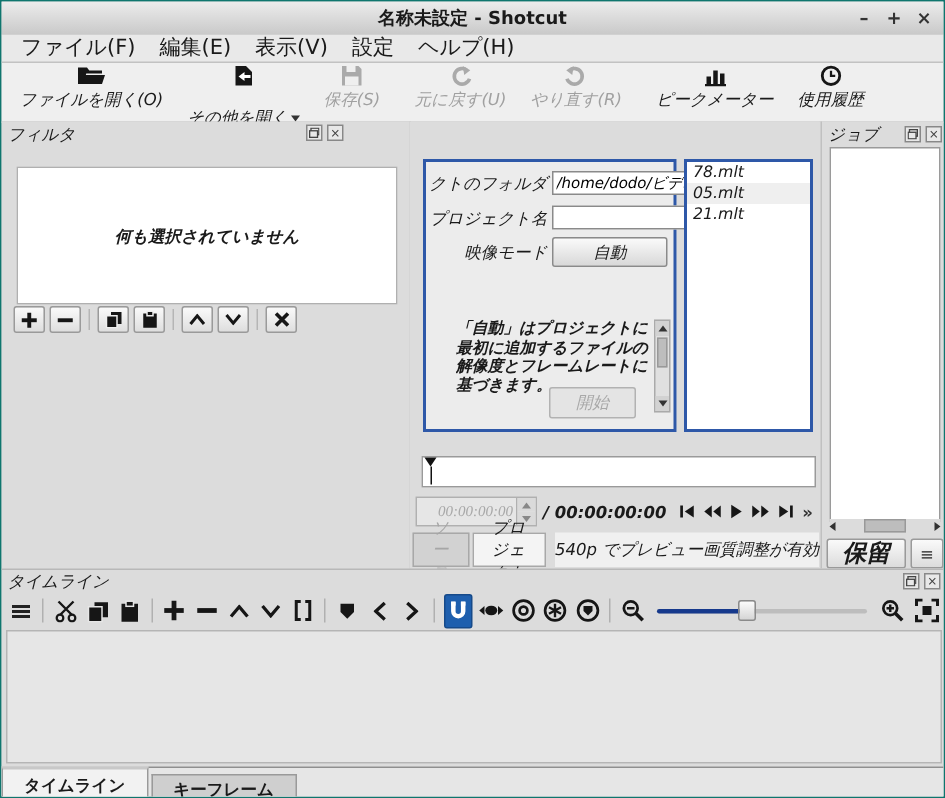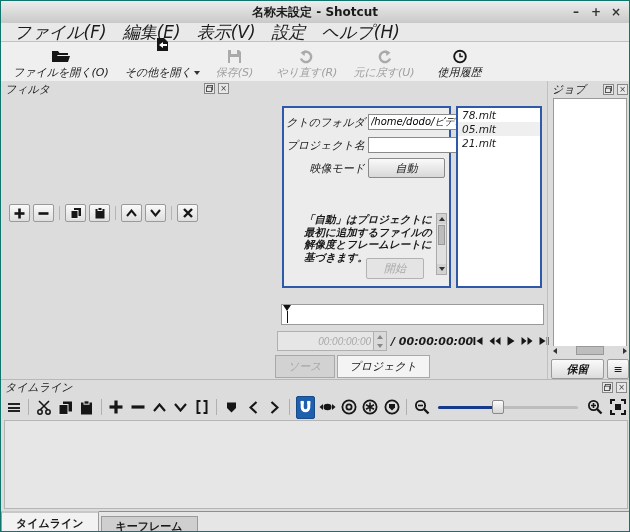--- a/index.html
+++ b/index.html
@@ -9,24 +9,24 @@
   .titlebar{position:absolute;left:0;top:0;right:0;height:22px;
             background:linear-gradient(#ececec,#c9c9c9);border-bottom:1px solid #a0a0a0;
             display:flex;align-items:center;justify-content:center;}
   .title{font-weight:bold;font-size:12px;}
   .winbtns{position:absolute;right:4px;top:0;height:22px;display:flex;align-items:center;gap:2px;}
   .winbtn{width:18px;height:16px;display:flex;align-items:center;justify-content:center;
           font-size:12px;font-weight:bold;color:#333;cursor:default;}
   
   .menubar{position:absolute;left:0;top:22px;right:0;height:18px;background:#e9e9e9;
            border-bottom:1px solid #c2c2c2;display:flex;align-items:center;padding-left:6px;gap:2px;}
-  .menuitem{font-size:17px;font-style:italic;padding:1px 7px;}
+  .menuitem{font-size:14px;padding:1px 7px;}
   
   .toolbar{position:absolute;left:0;top:41px;right:0;height:39px;background:#efefef;
-           border-bottom:1px solid #b5b5b5;display:flex;align-items:flex-end;padding-left:4px;}
+           border-bottom:1px solid #b5b5b5;display:flex;align-items:flex-start;padding-left:4px;}
   .titem{display:flex;flex-direction:column;align-items:center;justify-content:center;
          padding:1px 8px;font-size:11px;gap:1px;}
   .titem .lbl{font-style:italic;white-space:nowrap;}
   .titem.disabled{color:#a0a0a0;}
   .tsep{width:1px;background:#bdbdbd;margin:4px 3px;}
   .dd-arrow{width:0;height:0;border-left:3px solid transparent;border-right:3px solid transparent;
             border-top:4px solid #333;display:inline-block;margin-left:2px;}
   
   .main{position:absolute;left:0;top:80px;width:630px;height:298px;background:#dcdcdc;}
   .dockheader{height:16px;display:flex;align-items:center;font-size:11px;font-style:italic;padding:0 4px;}
@@ -78,42 +78,42 @@
   .recent-item.alt{background:#efefef;}
   
   .seekbar{position:absolute;left:8px;top:223px;width:263px;height:21px;background:#fff;
            border:1px solid #9a9a9a;box-sizing:border-box;}
   .playhead{position:absolute;left:1px;top:0;}
   .playhead .tri{width:0;height:0;border-left:4px solid transparent;border-right:4px solid transparent;border-top:6px solid #111;}
   .playhead .line{width:1px;height:12px;background:#111;margin-left:4px;}
   .transport{position:absolute;left:4px;top:250px;width:267px;height:20px;display:flex;align-items:center;}
   .tc-box{display:flex;align-items:stretch;height:18px;border:1px solid #b0b0b0;background:#e6e6e6;}
   .tc-box input{width:62px;border:none;background:#e6e6e6;color:#a8a8a8;font-size:10px;
-                font-style:italic;text-align:right;padding:0 2px;font-family:Liberation Sans, sans-serif;margin-left:29px;}
+                font-style:italic;text-align:right;padding:0 2px;font-family:Liberation Serif, serif;}
   .spin{width:12px;display:flex;flex-direction:column;border-left:1px solid #b0b0b0;}
   .spin div{flex:1;display:flex;align-items:center;justify-content:center;background:#dadada;}
   .duration{font-size:11px;font-style:italic;font-weight:bold;margin-left:4px;white-space:nowrap;}
   .pbtns{display:flex;align-items:center;gap:6px;margin-left:auto;margin-right:2px;}
   .pbtn{display:flex;align-items:center;justify-content:center;}
   .ptabs{position:absolute;left:2px;top:274px;width:271px;height:23px;display:flex;align-items:stretch;}
   .ptab{font-size:11px;display:flex;align-items:center;justify-content:center;padding:0 12px;
         border:1px solid #a8a8a8;box-sizing:border-box;}
   .ptab.disabled{background:#d2d2d2;color:#a6a6a6;font-style:italic;}
   .ptab.active{background:#f4f4f4;font-style:italic;margin-left:2px;}
   .pstatus{flex:1;margin-left:6px;background:#f0f0f0;display:flex;align-items:center;
            justify-content:center;font-size:11px;font-style:italic;white-space:nowrap;}
   
   .jobs-dock{position:absolute;left:546px;top:0;width:84px;height:298px;border-left:1px solid #c0c0c0;}
   .jobs-dock .dockheader{justify-content:space-between;}
   .jobs-list{position:absolute;left:5px;top:17px;width:72px;height:248px;background:#fff;border:1px solid #9a9a9a;}
   .hscroll{position:absolute;left:5px;top:265px;width:74px;height:9px;background:#dcdcdc;display:flex;align-items:center;}
   .hthumb{margin-left:auto;width:26px;height:7px;background:#bdbdbd;border:1px solid #999;}
   .jobs-btns{position:absolute;left:3px;top:278px;width:78px;display:flex;gap:3px;}
   .hold-btn{flex:1;height:18px;border:1px solid #9a9a9a;border-radius:2px;background:linear-gradient(#fafafa,#dcdcdc);
-            font-size:11px;font-style:italic;font-weight:bold;display:flex;align-items:center;justify-content:center;}
+            font-size:16px;font-style:italic;font-weight:bold;display:flex;align-items:center;justify-content:center;}
   .jmenu-btn{width:20px;height:18px;border:1px solid #9a9a9a;border-radius:2px;background:linear-gradient(#fafafa,#dcdcdc);
              display:flex;align-items:center;justify-content:center;font-size:11px;}
   
   .timeline{position:absolute;left:0;top:378px;width:630px;height:132px;background:#dcdcdc;border-top:1px solid #b8b8b8;}
   .timeline .dockheader{justify-content:space-between;height:14px;}
   .tl-toolbar{position:absolute;left:4px;top:15px;right:4px;height:24px;display:flex;align-items:center;gap:4px;}
   .tlbtn{width:21px;height:21px;display:flex;align-items:center;justify-content:center;border-radius:2px;}
   .tlbtn.active{background:#1e5fae;border:1px solid #164a8a;}
   .tlsep{width:1px;height:16px;background:#b0b0b0;margin:0 2px;}
   .zoom-slider{width:170px;height:14px;display:flex;align-items:center;position:relative;margin:0 4px;}
@@ -182,36 +182,47 @@
             <rect x="4" y="1" width="6" height="4" fill="#efefef"></rect>
             <rect x="3" y="8" width="9" height="6" fill="#efefef"></rect>
           </svg>
       </span>
       <span class="lbl">保存(S)</span>
     </div>
     <div class="tsep"></div>
     <div class="titem disabled">
       <span>
         <svg width="16" height="15" viewBox="0 0 16 15">
+            <path d="M12.5 4 A5.2 5.2 0 1 0 14 9.5" fill="none" stroke="#aaaaaa" stroke-width="2.4"></path>
+            <path d="M9.5 1 L14.5 3.8 L10.5 7 Z" fill="#aaaaaa"></path>
+          </svg>
+      </span>
+      <span class="lbl">元に戻す(U)</span>
+    </div>
+    <div class="titem disabled">
+      <span>
+        <svg width="16" height="15" viewBox="0 0 16 15">
             <path d="M3.5 4 A5.2 5.2 0 1 1 2 9.5" fill="none" stroke="#aaaaaa" stroke-width="2.4"></path>
             <path d="M6.5 1 L1.5 3.8 L5.5 7 Z" fill="#aaaaaa"></path>
           </svg>
       </span>
       <span class="lbl">やり直す(R)</span>
     </div>
-    <div class="titem disabled">
+    <div class="tsep"></div>
+    <div class="titem">
       <span>
         <svg width="16" height="15" viewBox="0 0 16 15">
-            <path d="M12.5 4 A5.2 5.2 0 1 0 14 9.5" fill="none" stroke="#aaaaaa" stroke-width="2.4"></path>
-            <path d="M9.5 1 L14.5 3.8 L10.5 7 Z" fill="#aaaaaa"></path>
-          </svg>
-      </span>
-      <span class="lbl">元に戻す(U)</span>
-    </div>
-    <div class="tsep"></div>
+            <rect x="2" y="8" width="3" height="5" fill="#161616"></rect>
+            <rect x="6.5" y="4" width="3" height="9" fill="#161616"></rect>
+            <rect x="11" y="6" width="3" height="7" fill="#161616"></rect>
+            <rect x="1" y="13" width="14" height="1.5" fill="#161616"></rect>
+          </svg>
+      </span>
+      <span class="lbl">ピークメーター</span>
+    </div>
     <div class="titem">
       <span>
         <svg width="16" height="15" viewBox="0 0 16 16">
             <circle cx="8" cy="8" r="6.2" fill="none" stroke="#161616" stroke-width="2"></circle>
             <path d="M8 4.5 V8 H11" fill="none" stroke="#161616" stroke-width="1.6"></path>
           </svg>
       </span>
       <span class="lbl">使用履歴</span>
     </div>
 
@@ -225,20 +236,21 @@
       </div>
       <div class="dockicons">
         <span class="dockicon">
           <svg width="7" height="7" viewBox="0 0 8 8">
               <rect x="1.5" y="0.5" width="6" height="5" fill="none" stroke="#444"></rect>
               <rect x="0.5" y="2.5" width="6" height="5" fill="#e8e8e8" stroke="#444"></rect>
             </svg>
         </span>
         <span class="dockicon">×</span>
       </div>
+      <div class="filter-empty">何も選択されていません</div>
       <div class="filter-btns">
         <span class="fbtn">
           <svg width="11" height="11" viewBox="0 0 11 11">
               <rect x="4.2" y="0.5" width="2.6" height="10" fill="#161616"></rect>
               <rect x="0.5" y="4.2" width="10" height="2.6" fill="#161616"></rect>
             </svg>
         </span>
         <span class="fbtn">
           <svg width="11" height="11" viewBox="0 0 11 11">
               <rect x="0.5" y="4.2" width="10" height="2.6" fill="#161616"></rect>
@@ -372,20 +384,21 @@
                 <rect x="7.7" y="1" width="1.8" height="8" fill="#161616"></rect>
               </svg>
           </span>
           <span style="font-size:11px;font-weight:bold;color:#333;">»</span>
         </div>
       </div>
 
       <div class="ptabs">
         <span class="ptab disabled">ソース</span>
         <span class="ptab active">プロジェクト</span>
+        <span class="pstatus">540p でプレビュー画質調整が有効</span>
       </div>
     </div>
 
     <div class="jobs-dock">
       <div class="dockheader">
         <span>ジョブ</span>
         <div class="dockicons" style="margin-left:auto;">
           <span class="dockicon">
             <svg width="7" height="7" viewBox="0 0 8 8">
                 <rect x="1.5" y="0.5" width="6" height="5" fill="none" stroke="#444"></rect>

